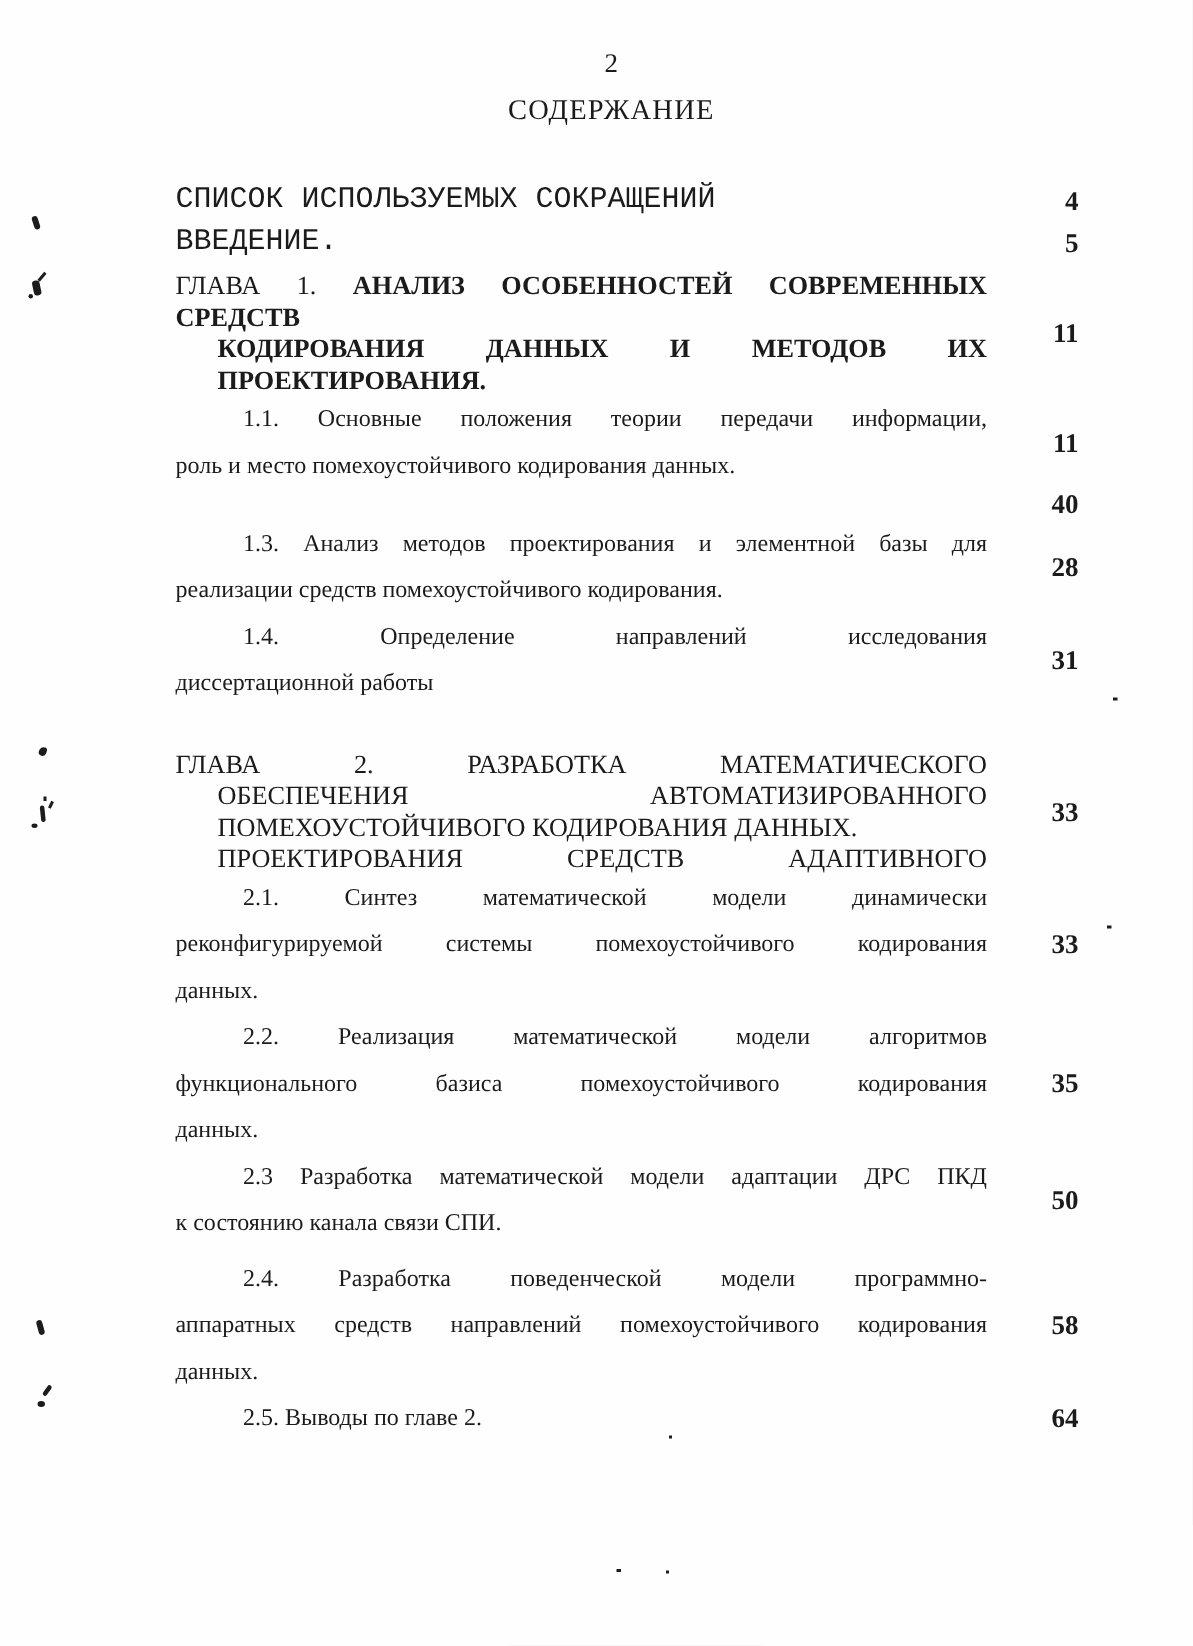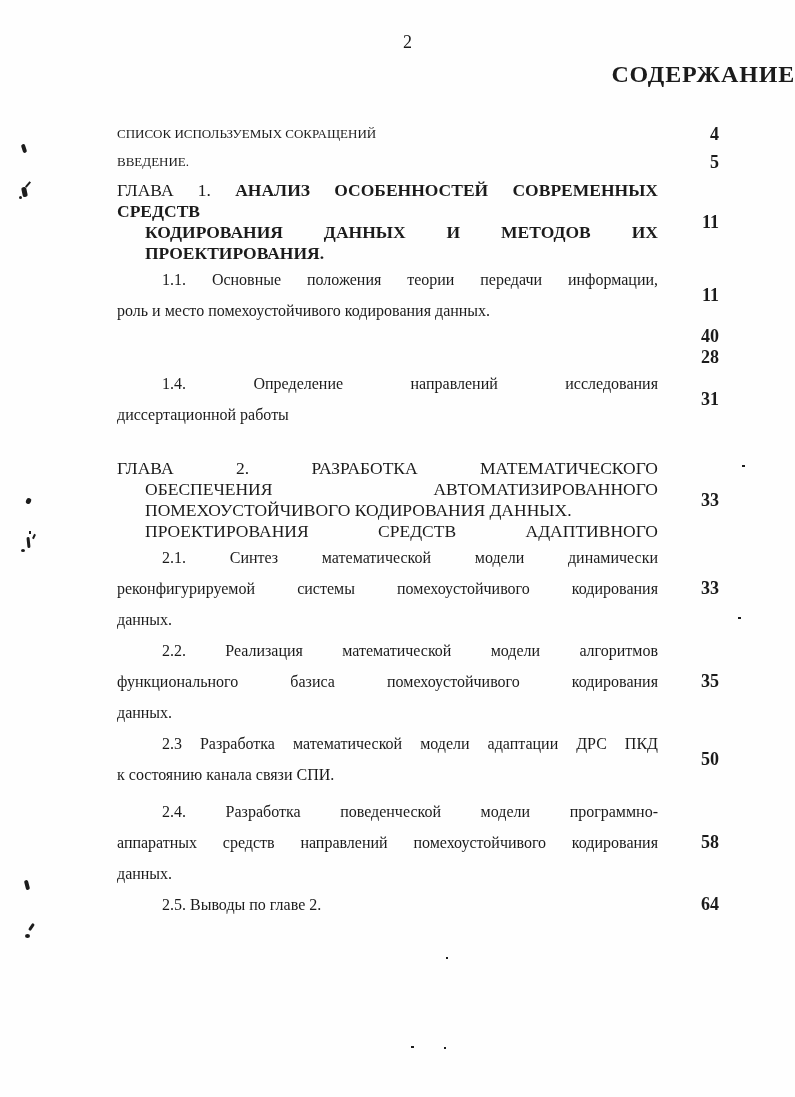--- a/index.html
+++ b/index.html
@@ -19,46 +19,46 @@
     position:absolute;
     top:30px;left:20px;right:0;
     text-align:center;
   }
   .pagenum-top{
     font-size:18px;
     line-height:24px;
   }
   .doc-title{
     margin-top:7px;
-    font-size:24px;
-    font-weight:bold;
+    font-size:19px;
+    font-weight:normal;
     letter-spacing:0.8px;
     line-height:26px;
-    text-align:right;
   }
   .toc{
     position:absolute;
     left:117px;top:120px;
     width:604px;
   }
   .row{display:flex;}
   .txt{flex:0 0 541px;width:541px;}
   .pg{
     flex:1;
     display:flex;
     align-items:center;
     justify-content:flex-end;
     padding-right:2px;
     font-weight:bold;
     font-size:18px;
   }
   
   .entry-line{
-    font-size:13px;
+    font-size:20px;
     line-height:28px;
+    font-family:Liberation Mono, monospace;
   }
   
   .head .ln{
     font-size:17.5px;
     line-height:21px;
   }
   .head-bold .ln{font-weight:bold;}
   .head-bold .reg{font-weight:normal;}
   .hind{padding-left:28px;}
   
@@ -122,20 +122,24 @@
         <div class="ln">роль и место помехоустойчивого кодирования данных.</div>
       </div>
       <div class="pg">11</div>
     </div>
 
     <div class="row para">
       <div class="pg">40</div>
     </div>
 
     <div class="row para">
+      <div class="txt">
+        <div class="ln ind jl">1.3. Анализ методов проектирования и элементной базы для</div>
+        <div class="ln">реализации средств помехоустойчивого кодирования.</div>
+      </div>
       <div class="pg">28</div>
     </div>
 
     <div class="row para">
       <div class="txt">
         <div class="ln ind jl">1.4. Определение направлений исследования</div>
         <div class="ln">диссертационной работы</div>
       </div>
       <div class="pg">31</div>
     </div>

